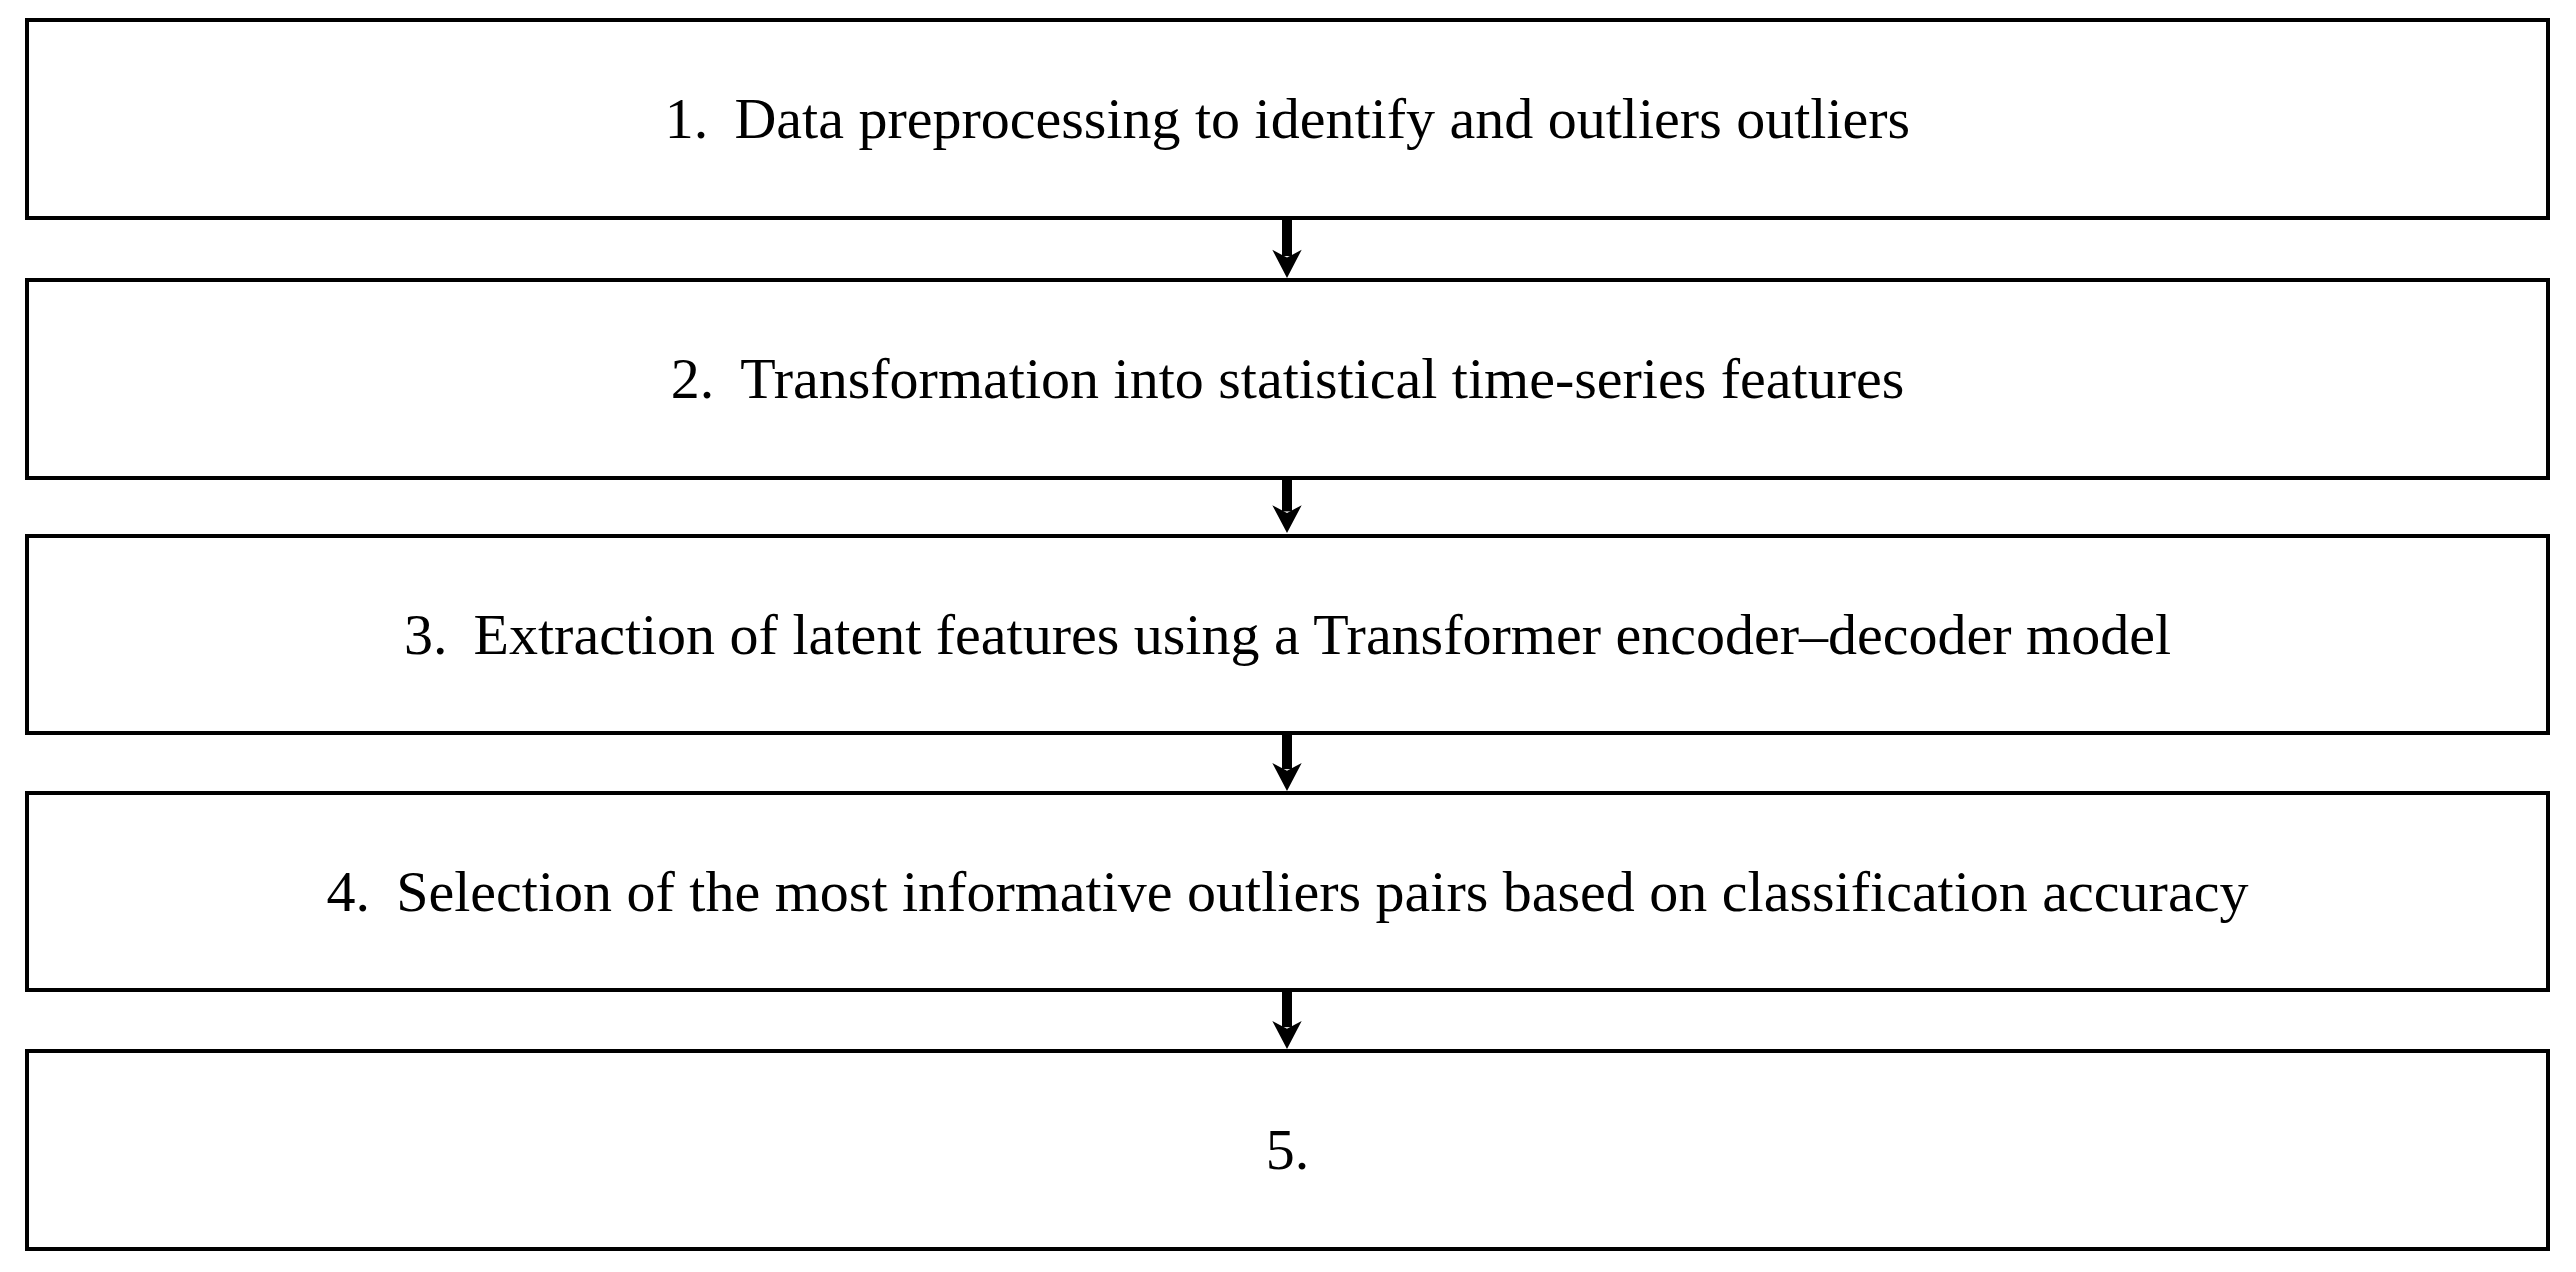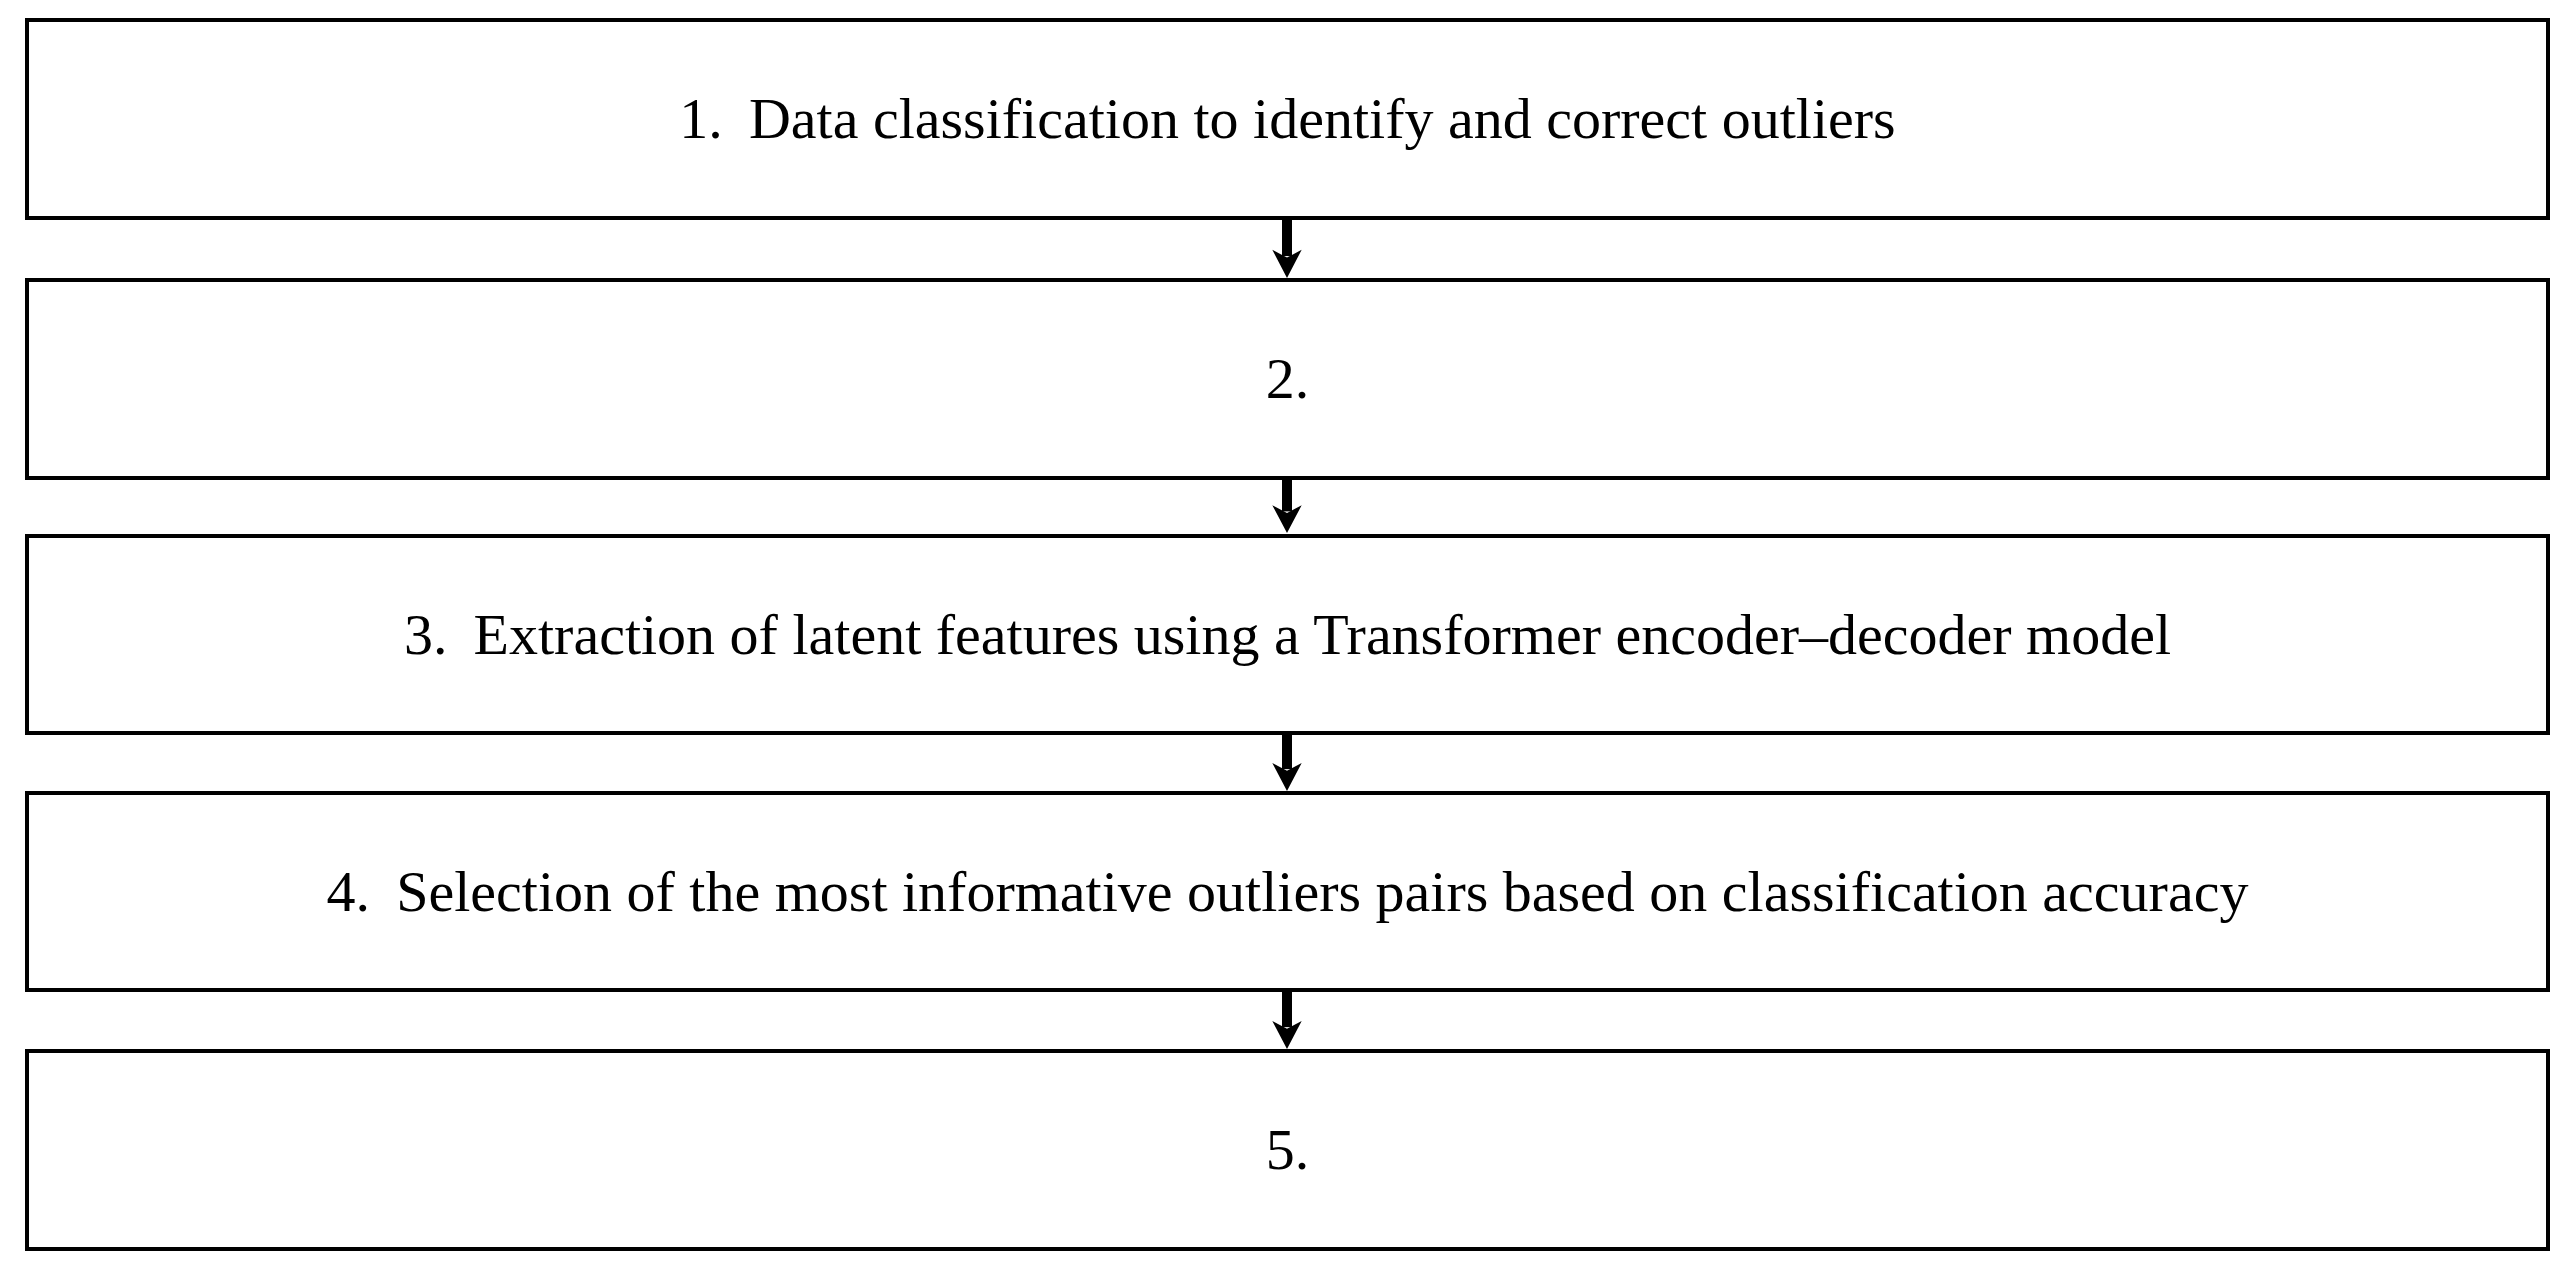--- a/index.html
+++ b/index.html
@@ -53,32 +53,33 @@
   #arrow-4 { top: 992px; height: 57px; }
   .flow-arrow svg { display: block; width: 34px; height: 100%; }
 </style>
 </head>
 <body>
 
 <div id="canvas">
 
   <div class="step-box" id="box-1">
     <span class="step-number">1.</span>
-      <span class="step-text">Data classification to identify and correct outliers</span>
+      <span class="step-text">Data preprocessing to identify and outliers outliers</span>
   </div>
 
   <div class="flow-arrow" id="arrow-1">
     <svg viewBox="0 0 44 74" preserveAspectRatio="none" aria-hidden="true">
       <line x1="22" y1="0" x2="22" y2="46" stroke="#000000" stroke-width="13"></line>
       <polygon points="3,38 22,48 41,38 22,74" fill="#000000"></polygon>
     </svg>
   </div>
 
   <div class="step-box" id="box-2">
     <span class="step-number">2.</span>
+      <span class="step-text">Transformation into statistical time-series features</span>
   </div>
 
   <div class="flow-arrow" id="arrow-2">
     <svg viewBox="0 0 44 70" preserveAspectRatio="none" aria-hidden="true">
       <line x1="22" y1="0" x2="22" y2="42" stroke="#000000" stroke-width="13"></line>
       <polygon points="3,34 22,44 41,34 22,70" fill="#000000"></polygon>
     </svg>
   </div>
 
   <div class="step-box" id="box-3">

